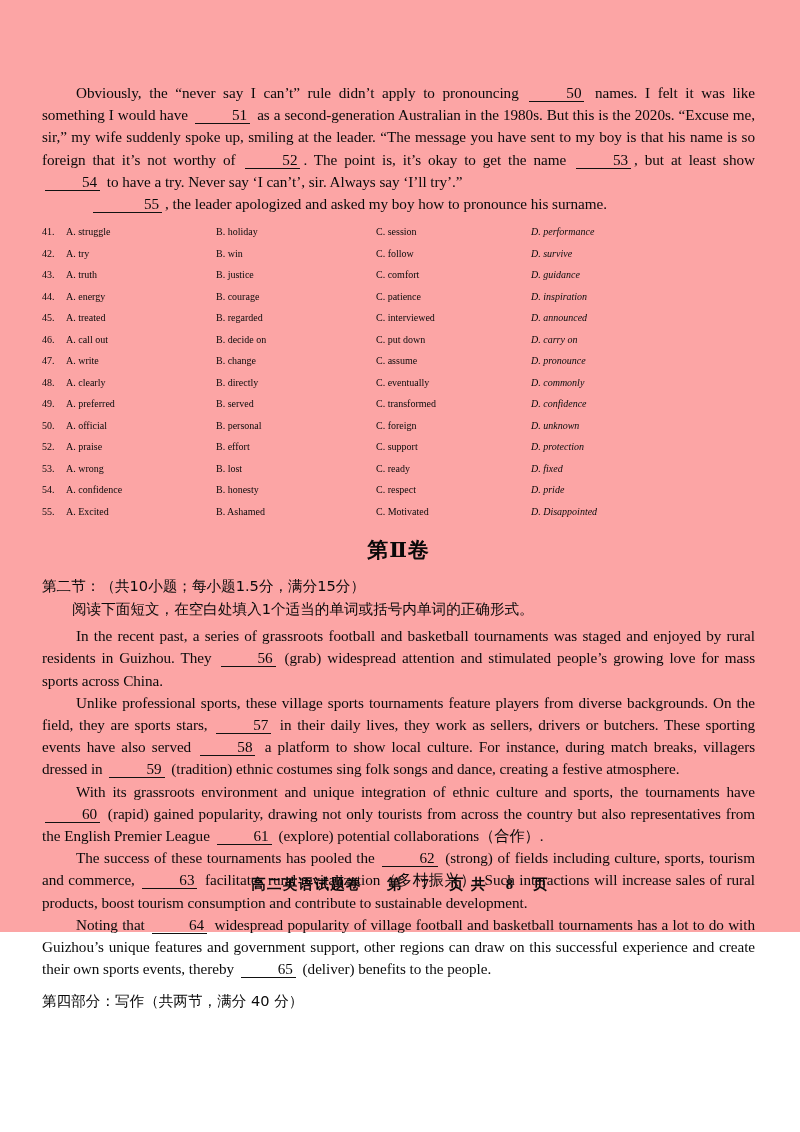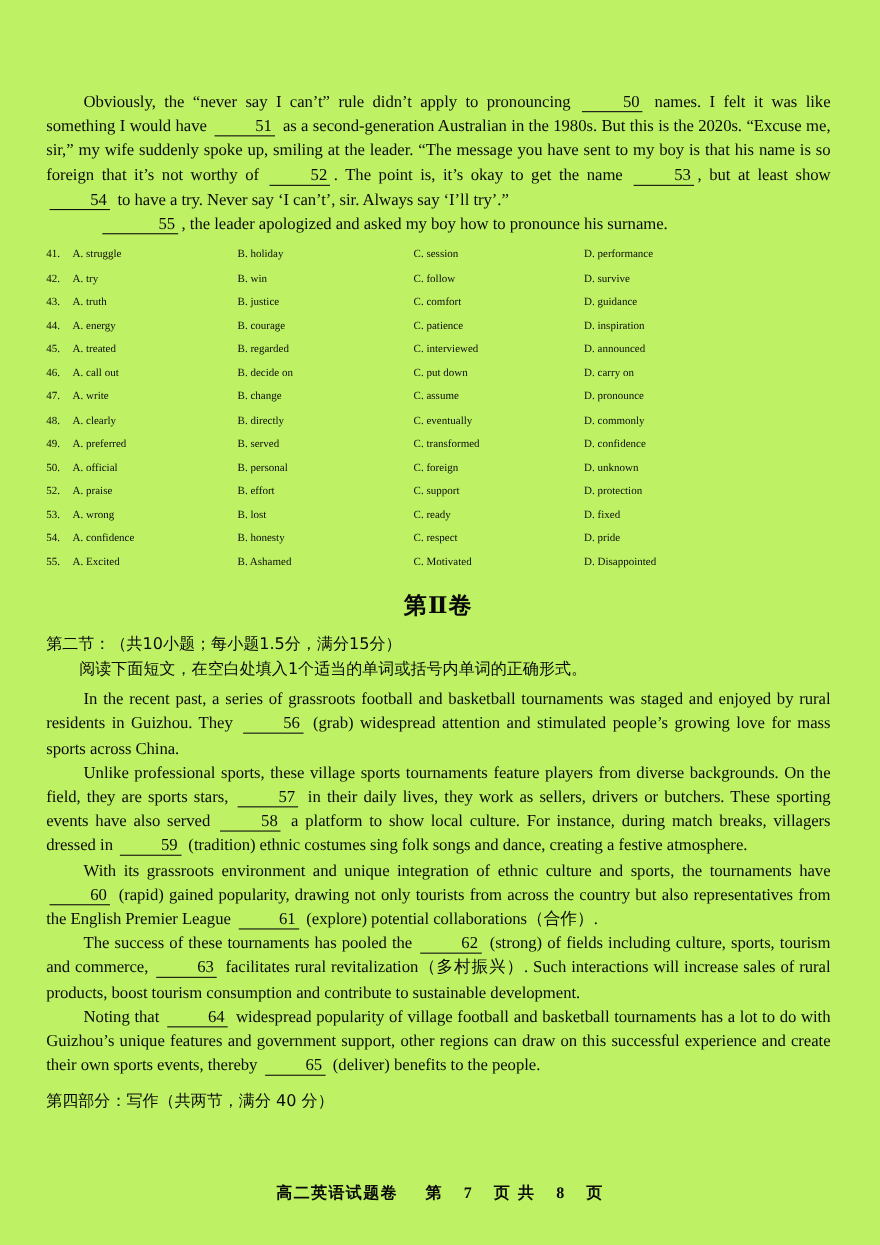--- a/index.html
+++ b/index.html
@@ -10,22 +10,22 @@
   body {
     width: 800px;
     height: 1132px;
     font-family: "Liberation Serif", "DejaVu Serif", serif;
     color: #0a0a0a;
     -webkit-font-smoothing: antialiased;
   }
   .page {
     position: relative;
     width: 800px;
-    height: 1132px;
-    background: #bef264;
+    height: 932px;
+    background: #fca5a5;
     box-sizing: border-box;
     padding: 82px 45px 0 42px;
   }
 
   
   .para {
     font-size: 15.2px;
     line-height: 22.2px;
     text-align: justify;
     text-justify: inter-word;
@@ -58,21 +58,21 @@
   .opt-row {
     display: flex;
     font-size: 10px;
     line-height: 21.5px;
     white-space: nowrap;
   }
   .opt-num { width: 24px; flex: 0 0 24px; }
   .opt-a { width: 150px; flex: 0 0 150px; }
   .opt-b { width: 160px; flex: 0 0 160px; }
   .opt-c { width: 155px; flex: 0 0 155px; }
-  .opt-d { flex: 1 1 auto; }
+  .opt-d { flex: 1 1 auto; font-style: italic; }
 
   
   .vol-title {
     text-align: center;
     font-family: "DejaVu Serif", "Liberation Serif", serif;
     font-weight: bold;
     font-size: 21px;
     letter-spacing: 1px;
     margin: 14px 0 10px 0;
   }

